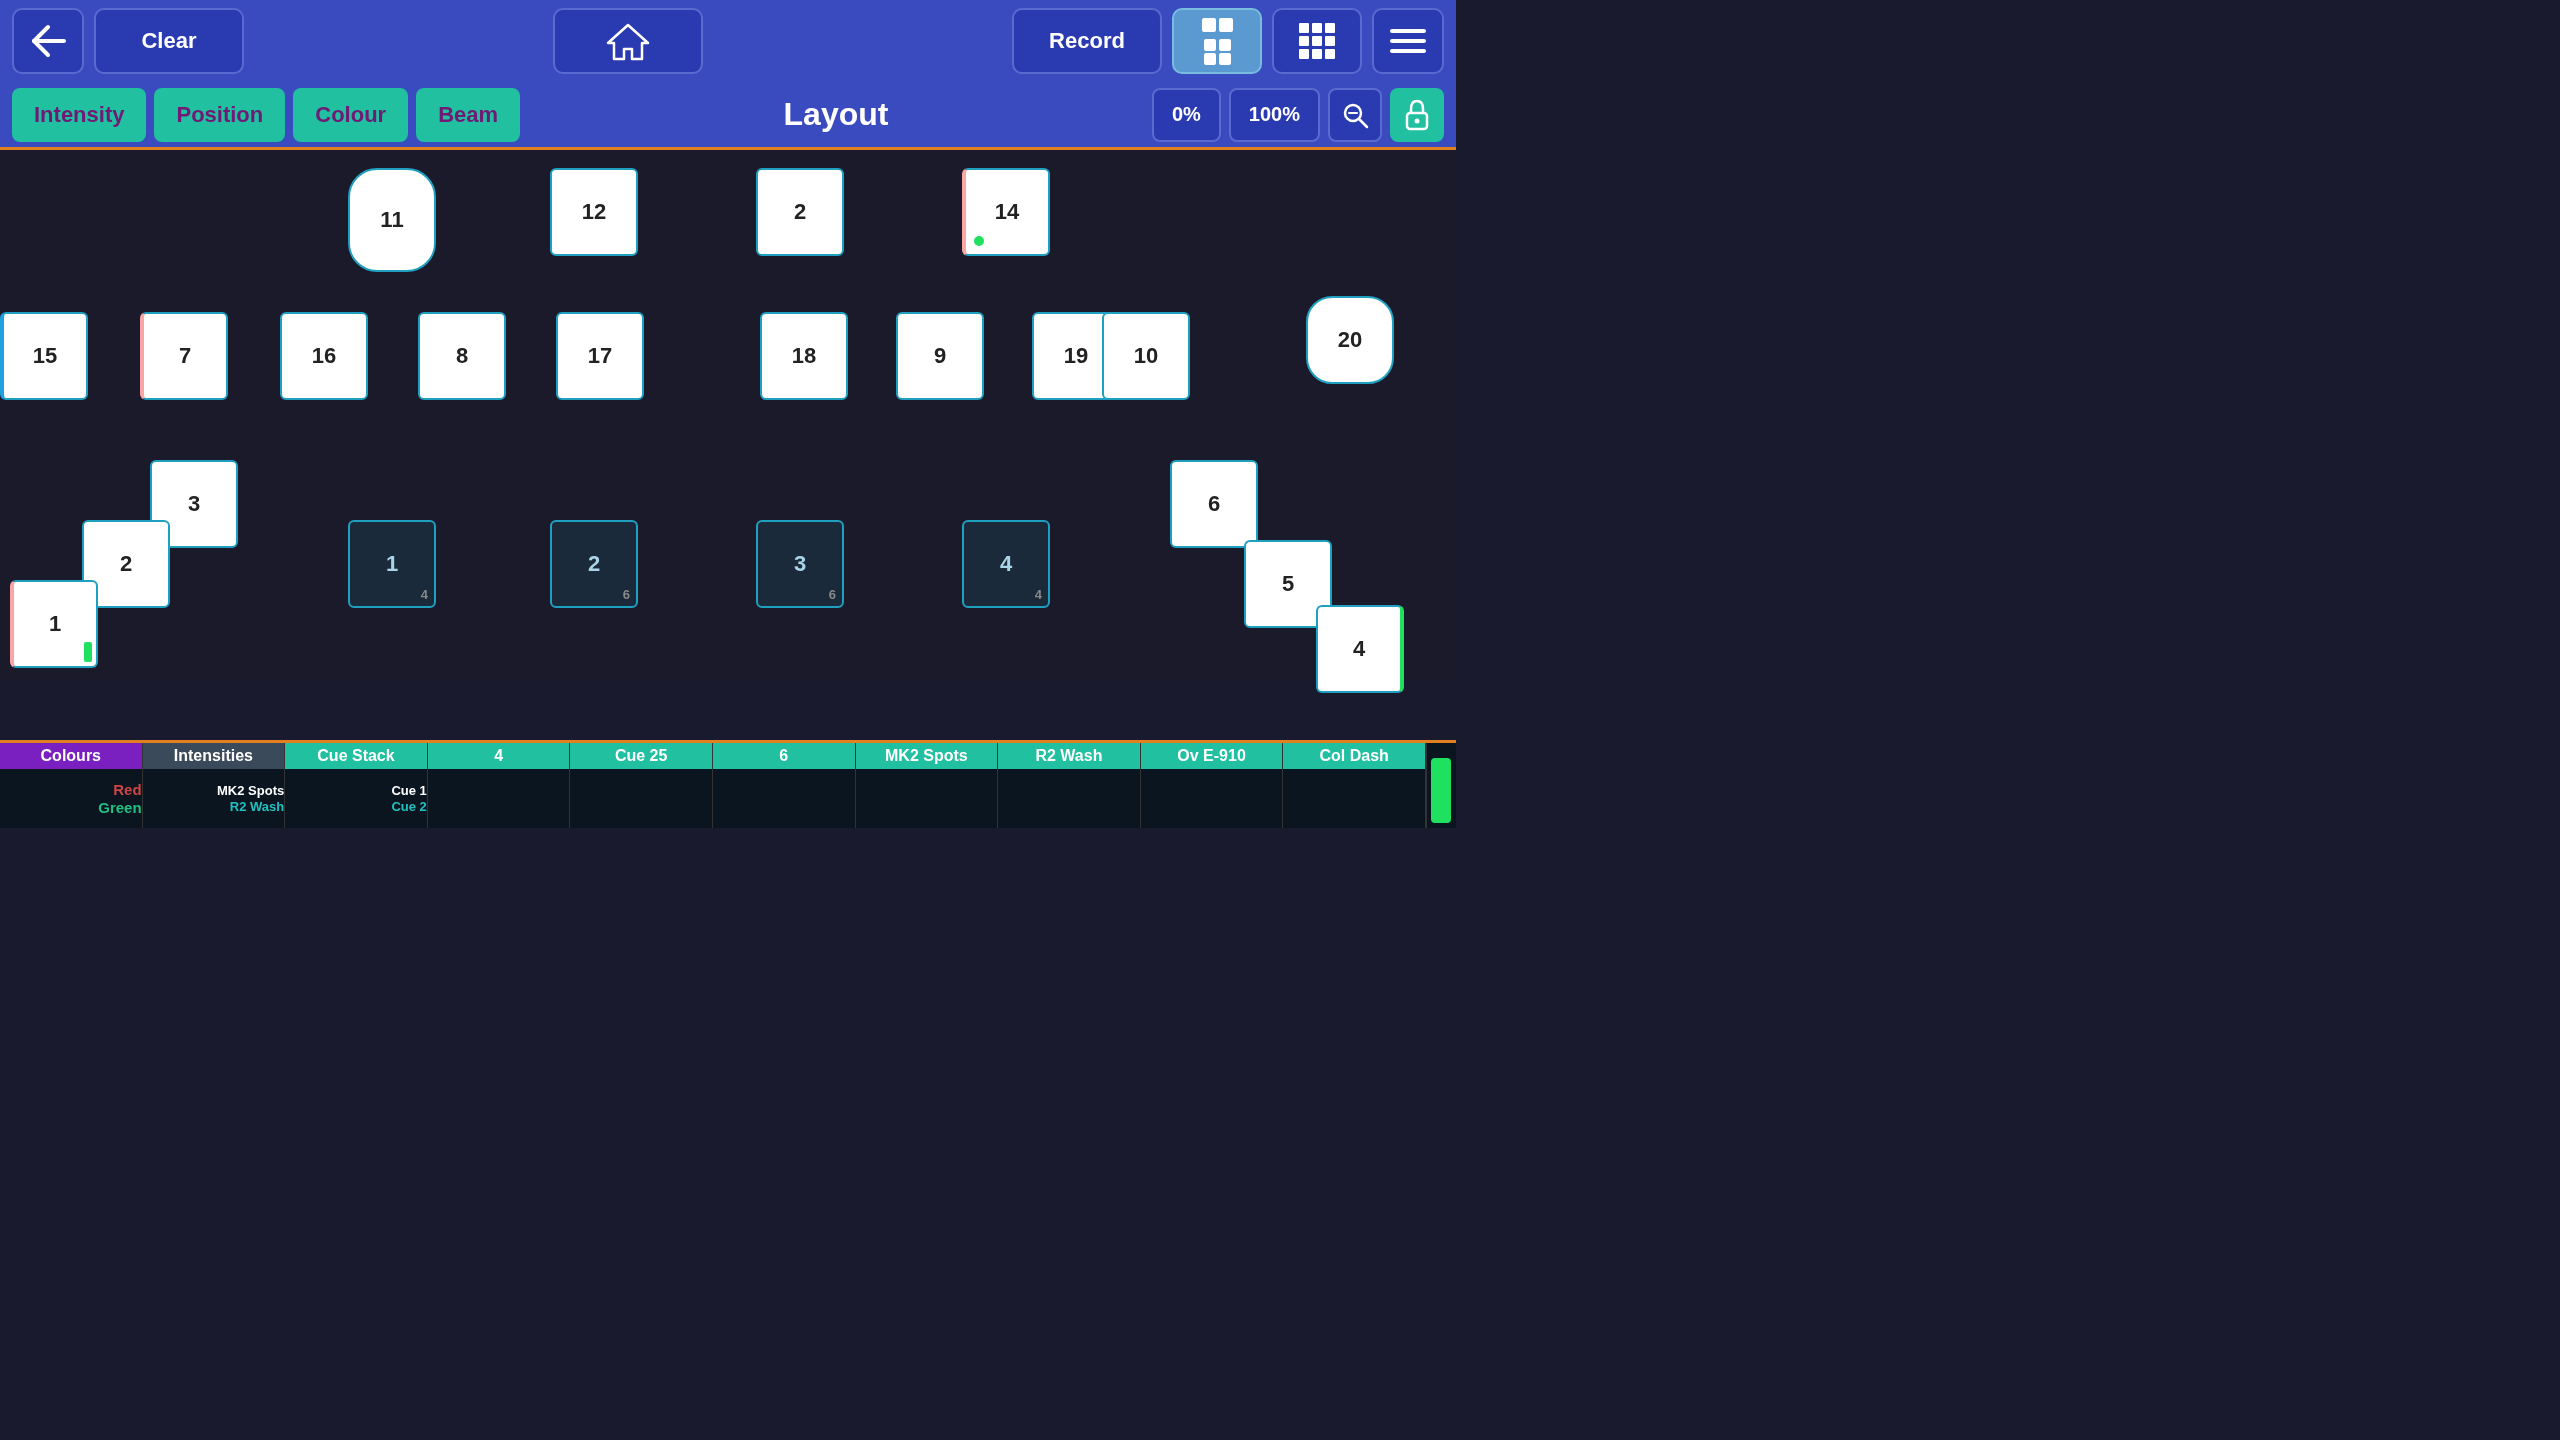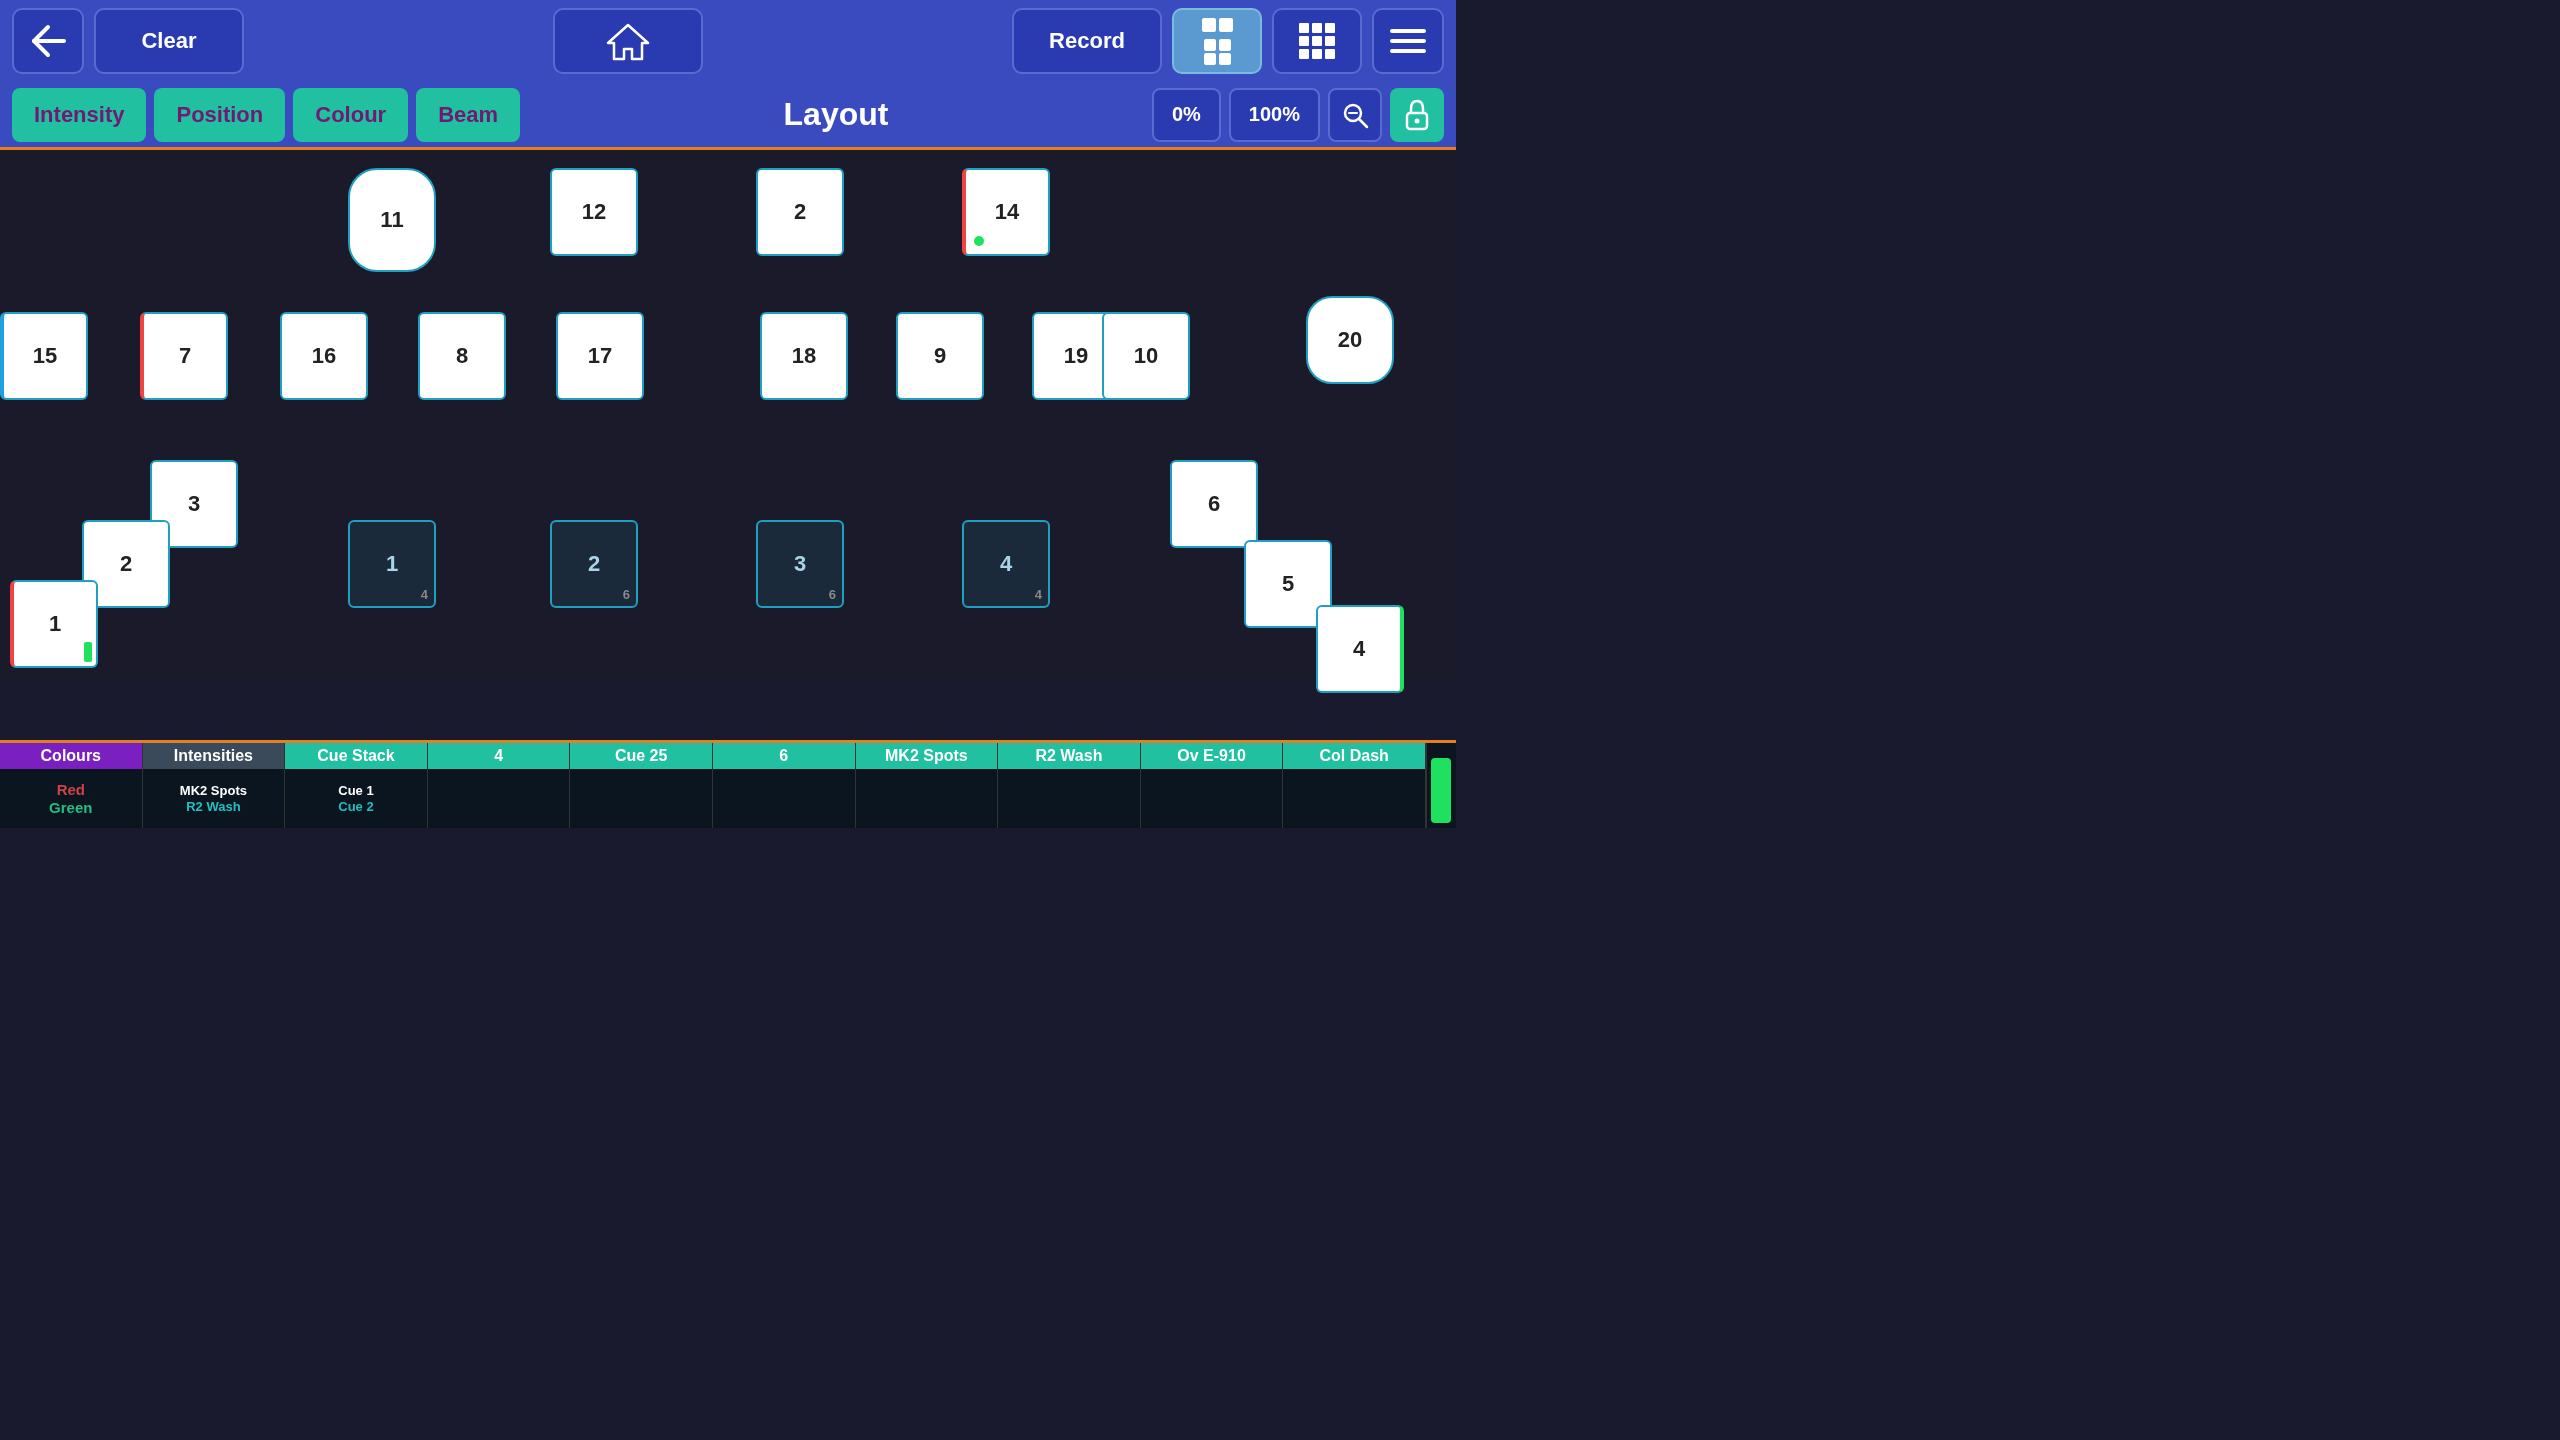--- a/index.html
+++ b/index.html
@@ -184,21 +184,21 @@
       display: flex;
       align-items: center;
       justify-content: center;
       font-size: 22px;
       font-weight: bold;
       color: #222;
       cursor: pointer;
     }
 
     .fixture.green-left {
-      border-left: 4px solid #ef4444;
+      border-left: 4px solid #fca5a5;
     }
 
     .fixture.green-right {
       border-right: 4px solid #20e060;
     }
 
     .fixture.blue-left {
       border-left: 4px solid #20a0e0;
     }
 
@@ -253,21 +253,21 @@
 
     .bottom-cell-header.gray {
       background: #3a4a5a;
     }
 
     .bottom-cell-body {
       flex: 1;
       background: #0a1520;
       display: flex;
       flex-direction: column;
-      align-items: center;
+      align-items: flex-end;
       justify-content: center;
       gap: 1px;
     }
 
     .bottom-cell-line {
       color: #cc4444;
       font-size: 15px;
       font-weight: bold;
       text-align: center;
     }

